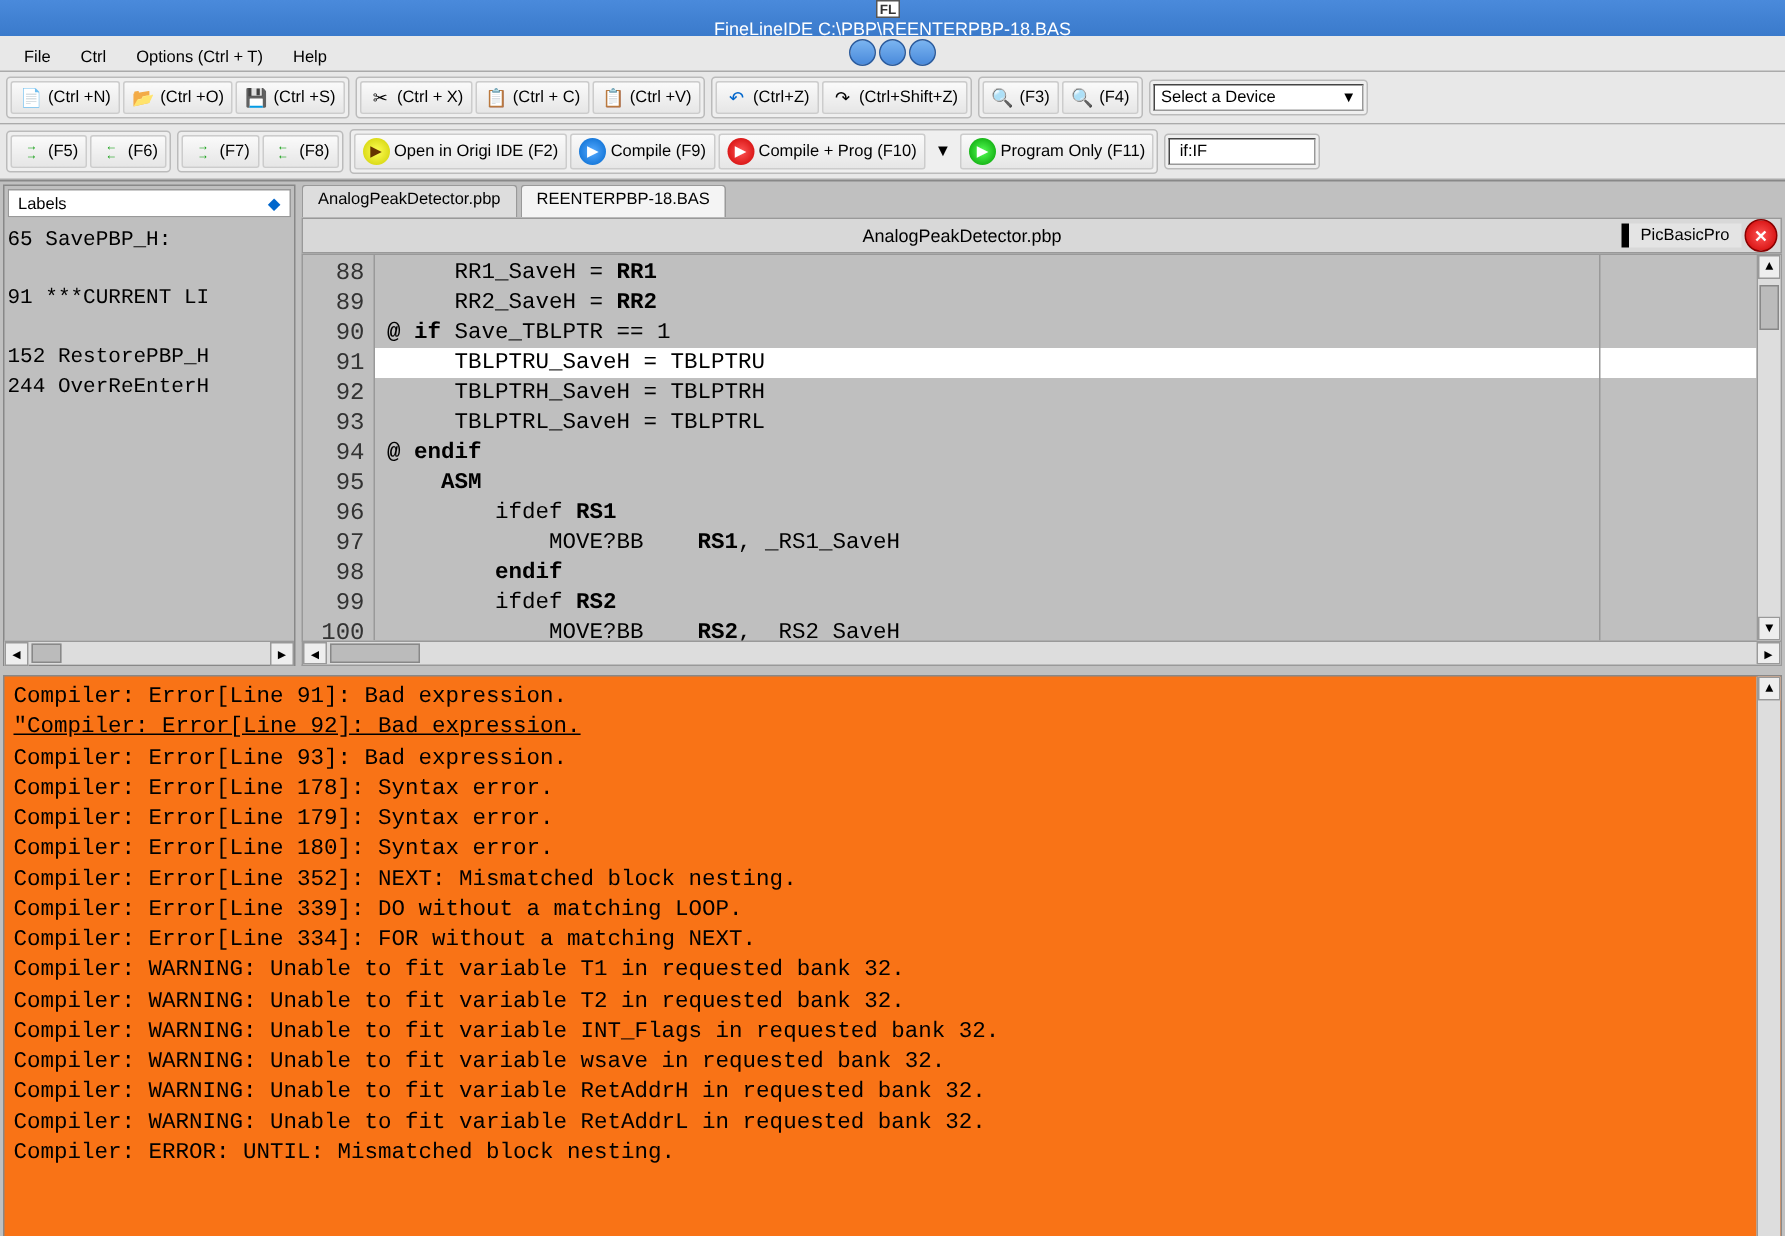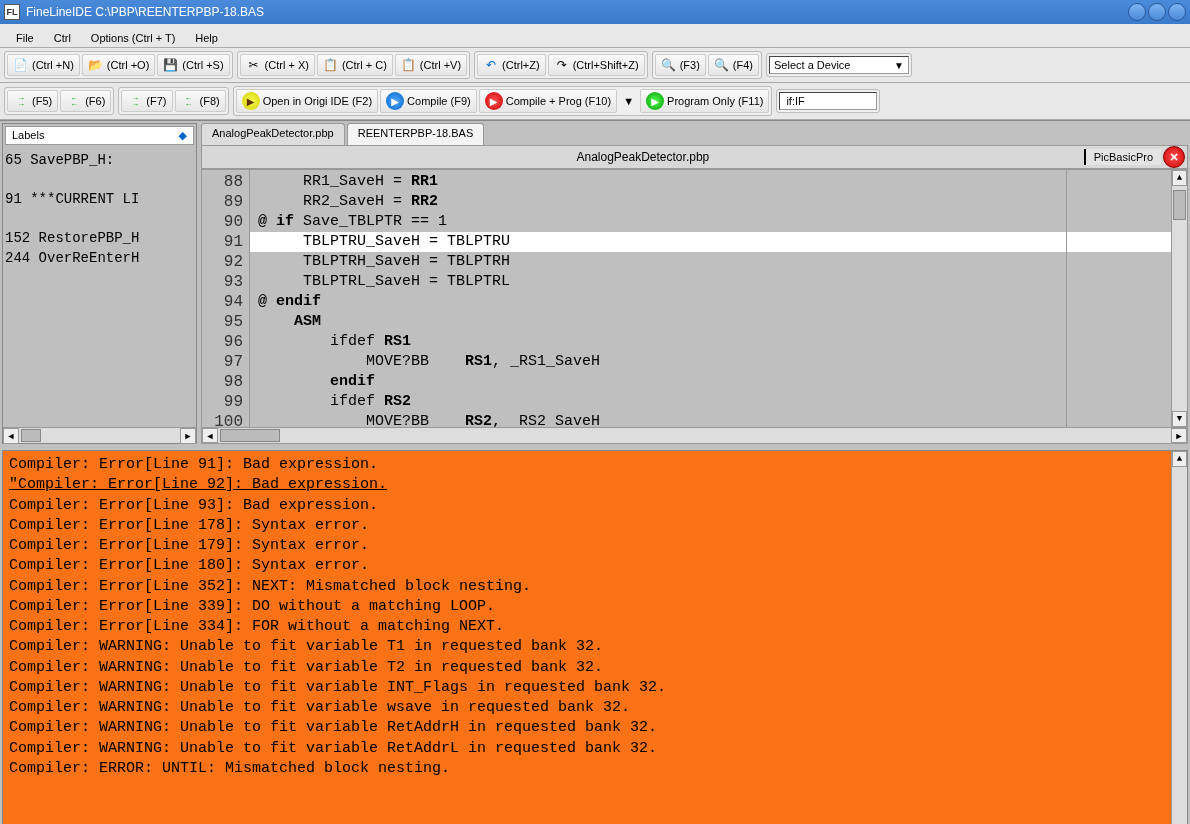--- a/index.html
+++ b/index.html
@@ -1,45 +1,45 @@
 <!DOCTYPE html>
 <html><head>
 <meta charset="utf-8">
 <style>
 * { box-sizing: border-box; margin: 0; padding: 0; }
 body { font-family: Tahoma, Arial, sans-serif; font-size: 11px; background: #c0c0c0; width: 1190px; height: 824px; overflow: hidden; }
-.titlebar { background: linear-gradient(to bottom, #4a8adb, #3a7acb); height: 24px; display: flex; align-items: center; padding: 0 4px; color: white; }
+.titlebar { background: linear-gradient(to bottom, #4a8adb, #3a7acb); height: 24px; display: flex; align-items: center; padding: 0 4px; color: white; flex-direction: column; }
 .titlebar-icon { width: 16px; height: 16px; background: #fff; border: 1px solid #555; display: flex; align-items: center; justify-content: center; font-size: 9px; color: #333; margin-right: 6px; font-weight: bold; }
 .titlebar-text { flex: 1; font-size: 12px; }
 .titlebar-btns { display: flex; gap: 2px; }
 .titlebar-btn { width: 18px; height: 18px; border-radius: 50%; background: linear-gradient(to bottom,#7ab4f0,#4a8adb); border: 1px solid #2a5a9b; }
 .menubar { background: #e8e8e8; height: 24px; display: flex; align-items: flex-end; padding: 0 6px; border-bottom: 1px solid #aaa; }
 .menu-item { padding: 3px 10px; cursor: pointer; }
 .toolbar { background: #e8e8e8; padding: 3px 4px; border-bottom: 1px solid #aaa; display: flex; gap: 4px; align-items: center; flex-wrap: wrap; }
 .toolbar-group { border: 1px solid #bbb; border-radius: 3px; background: #efefef; display: flex; align-items: center; padding: 2px; gap: 2px; }
 .tb-btn { display: flex; align-items: center; gap: 3px; padding: 2px 5px; border: 1px solid transparent; border-radius: 2px; cursor: pointer; background: linear-gradient(to bottom,#fafafa,#e6e6e6); border:1px solid #ccc; }
 .tb-icon { width: 16px; height: 16px; display: flex; align-items: center; justify-content: center; font-size: 12px; }
 .tb-icon.green { color: #090; }
 .tb-icon.orange { color: #e80; }
 .tb-icon.blue { color: #06c; }
 .tb-label { font-size: 11px; }
 .device-select { border: 1px inset #999; background: #fff; padding: 2px 4px; width: 140px; display:flex; justify-content:space-between; align-items:center;}
 .main-area { display: flex; height: 326px; border-top: 1px solid #888;}
 .sidebar { width: 195px; background: #bfbfbf; border: 1px solid #888; display: flex; flex-direction: column; margin: 2px; }
-.sidebar-header { background: #fff; border: 1px solid #999; padding: 2px 6px; display: flex; justify-content: space-between; margin:2px;gap:40px;}
+.sidebar-header { background: #fff; border: 1px solid #999; padding: 2px 6px; display: flex; justify-content: space-between; align-items: center; margin:2px;gap:40px;}
 .sidebar-body { flex: 1; font-family: 'Courier New', monospace; font-size: 14px; padding: 4px 2px; overflow: hidden; line-height: 1.4; }
 .sidebar-scroll { height: 16px; background: #ddd; border-top: 1px solid #999; display:flex; justify-content:space-between;}
 .sb-scrollbtn { width:16px; height:16px; background:#eee; border:1px solid #999; display:flex;align-items:center;justify-content:center;font-size:9px;}
 .editor-area { flex: 1; display: flex; flex-direction: column; margin: 2px; }
 .tabs { display: flex; height: 22px; }
 .tab { padding: 3px 10px; background: #ddd; border: 1px solid #999; border-bottom: none; border-radius: 3px 3px 0 0; margin-right: 2px; cursor:pointer; font-size:11px;}
 .tab.active { background: #f4f4f4; font-weight: normal; }
 .editor-header { background: #d8d8d8; border: 1px solid #999; display: flex; align-items: center; padding: 0; height:24px;}
 .editor-title { flex: 1; text-align: center; font-size: 12px; }
-.editor-lang { padding: 2px 8px; border-left: 2px solid #000000; background:#e4e4e4; font-size:11px;}
+.editor-lang { padding: 2px 8px; border-left: 5px solid #000000; background:#e4e4e4; font-size:11px;}
 .editor-close { width: 22px; height: 22px; background: radial-gradient(circle,#f55,#c00); border-radius: 50%; color: white; display:flex;align-items:center;justify-content:center; font-weight:bold; margin:1px 2px; cursor:pointer; border:1px solid #800;}
 .code-area { flex: 1; display: flex; background: #bfbfbf; border: 1px solid #999; overflow: hidden; font-family: 'Courier New', monospace; font-size: 15px; position:relative;}
 .gutter { width: 48px; background: #bfbfbf; border-right: 1px solid #999; text-align: right; padding: 2px 6px 2px 2px; color: #333; font-size:16px; line-height:20px;}
 .code-lines { flex: 1; padding: 2px 0; line-height: 20px; }
 .code-line { padding: 0 8px; white-space: pre; height:20px;}
 .code-line.highlight { background: #fff; }
 .code-vscroll { width: 16px; background: #ddd; border-left:1px solid #999; display:flex; flex-direction:column;}
 .vs-btn { height:16px; background:#eee; border:1px solid #999; display:flex;align-items:center;justify-content:center;font-size:9px;}
 .vs-track { flex:1; background:#ddd; position:relative;}
 .vs-thumb { position:absolute; top:4px; left:1px; right:1px; height:30px; background:#bbb; border:1px solid #888;}

